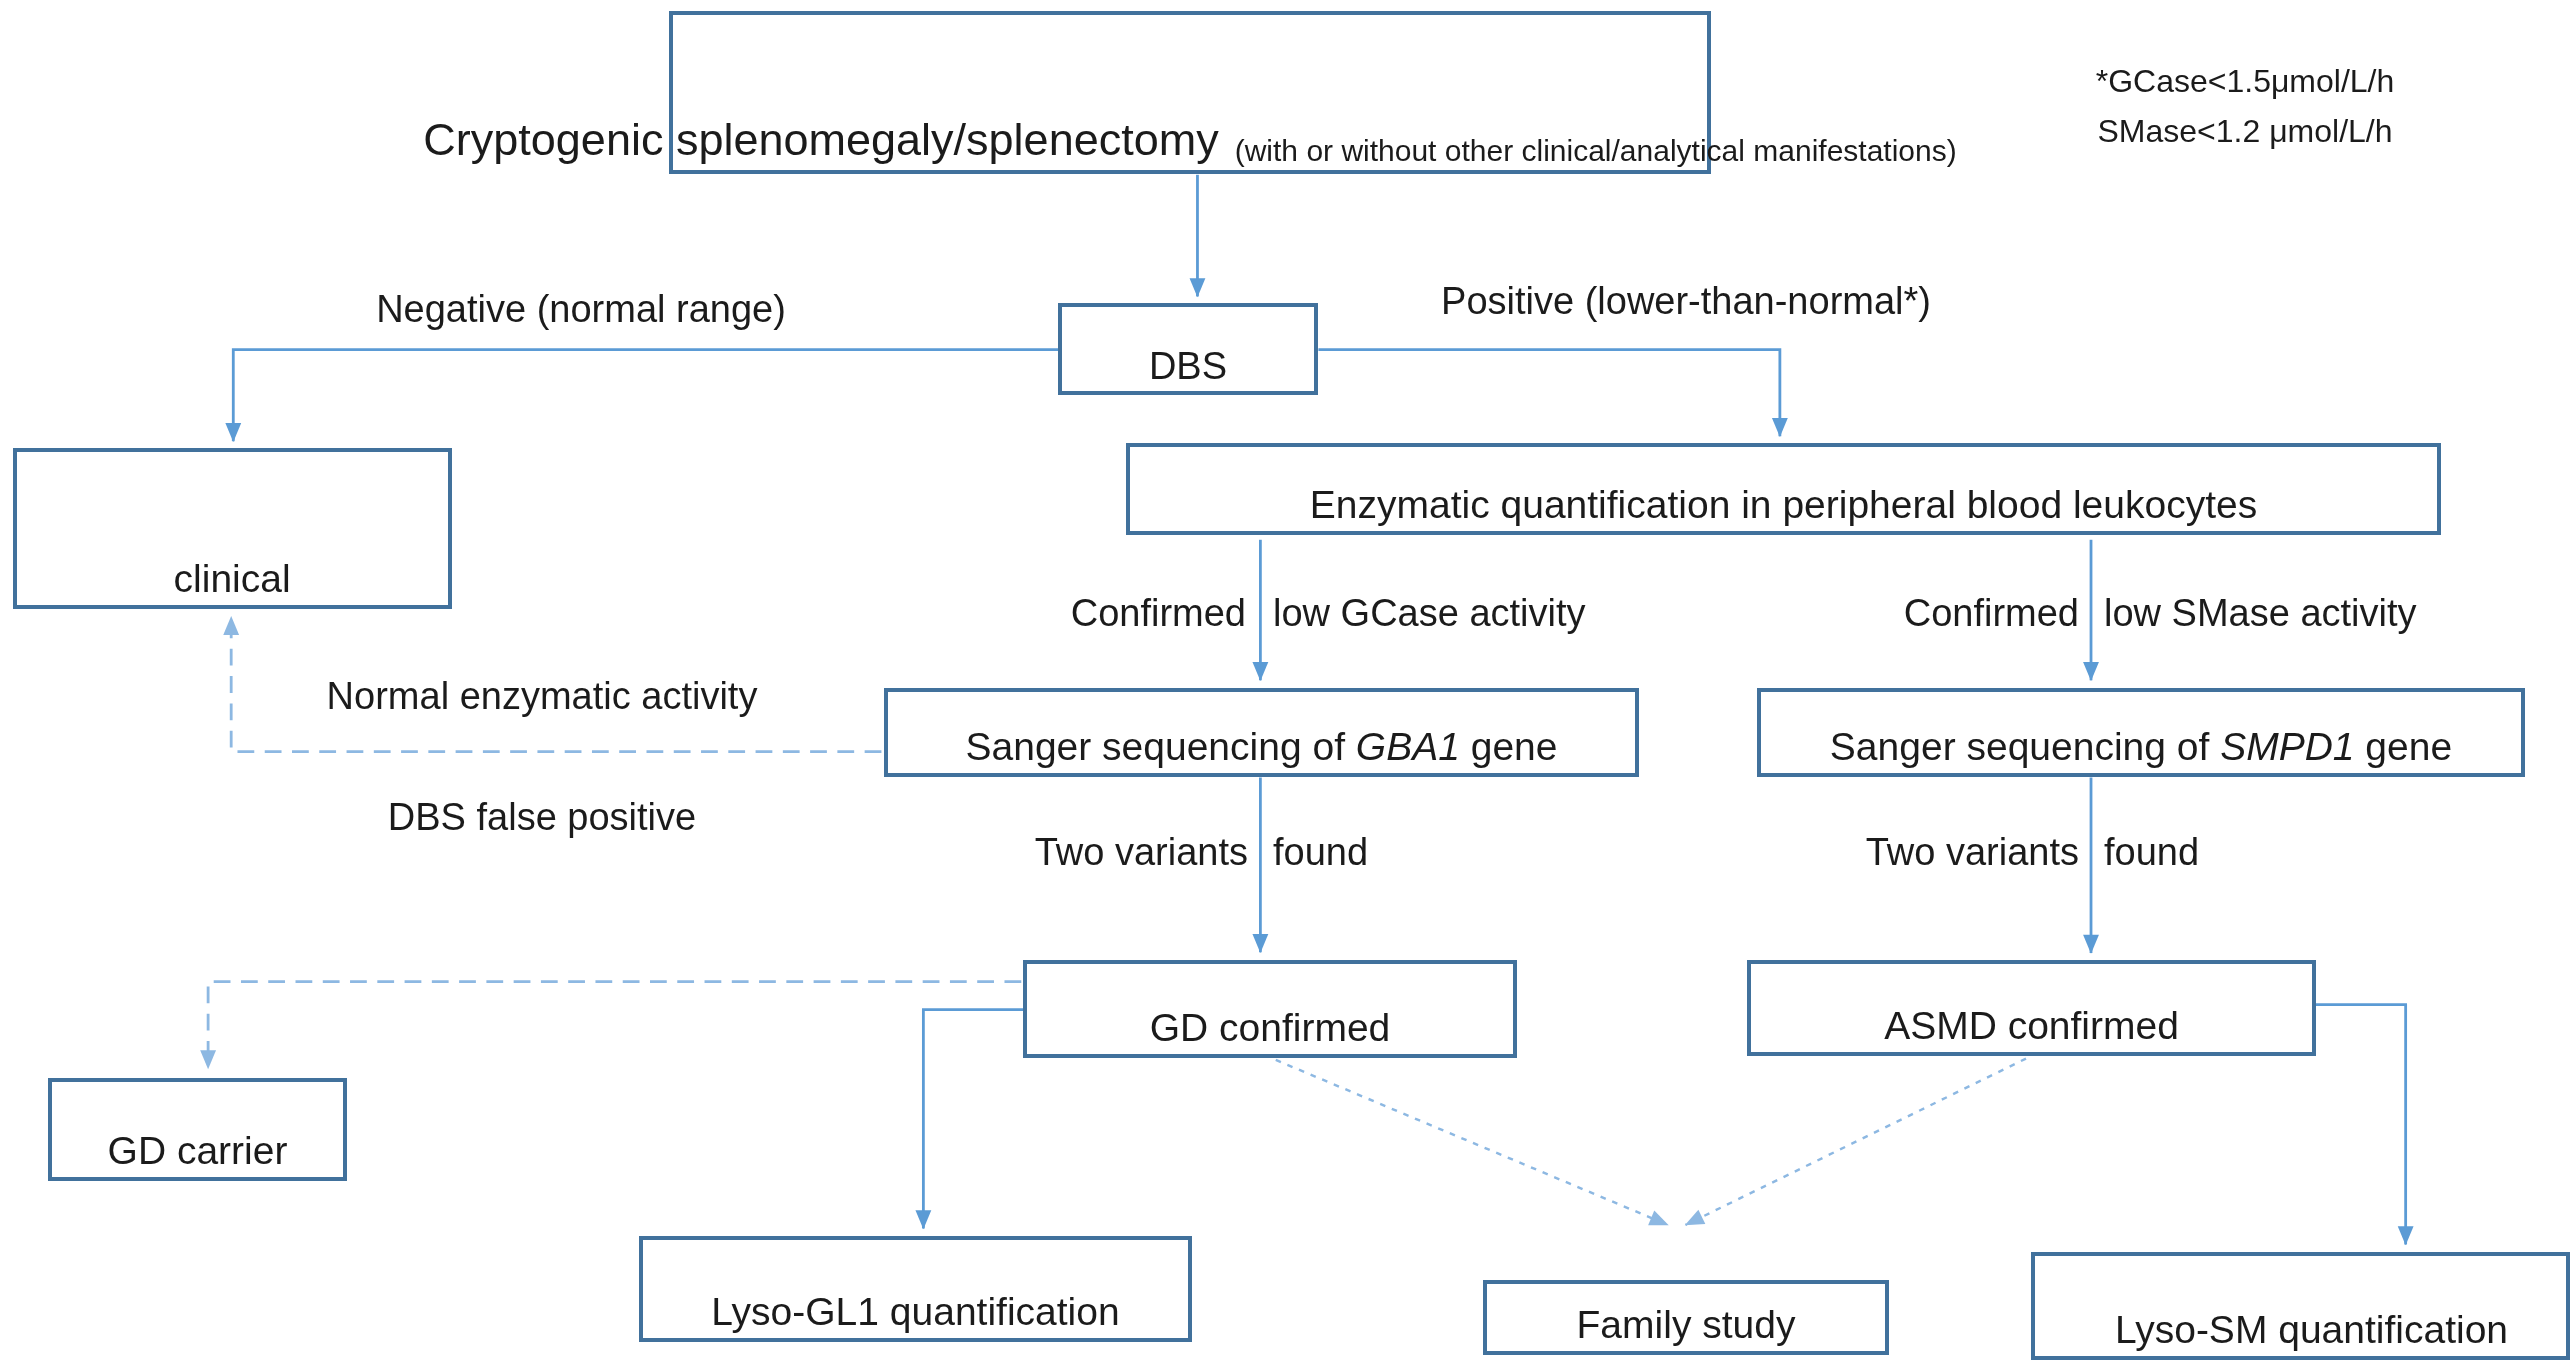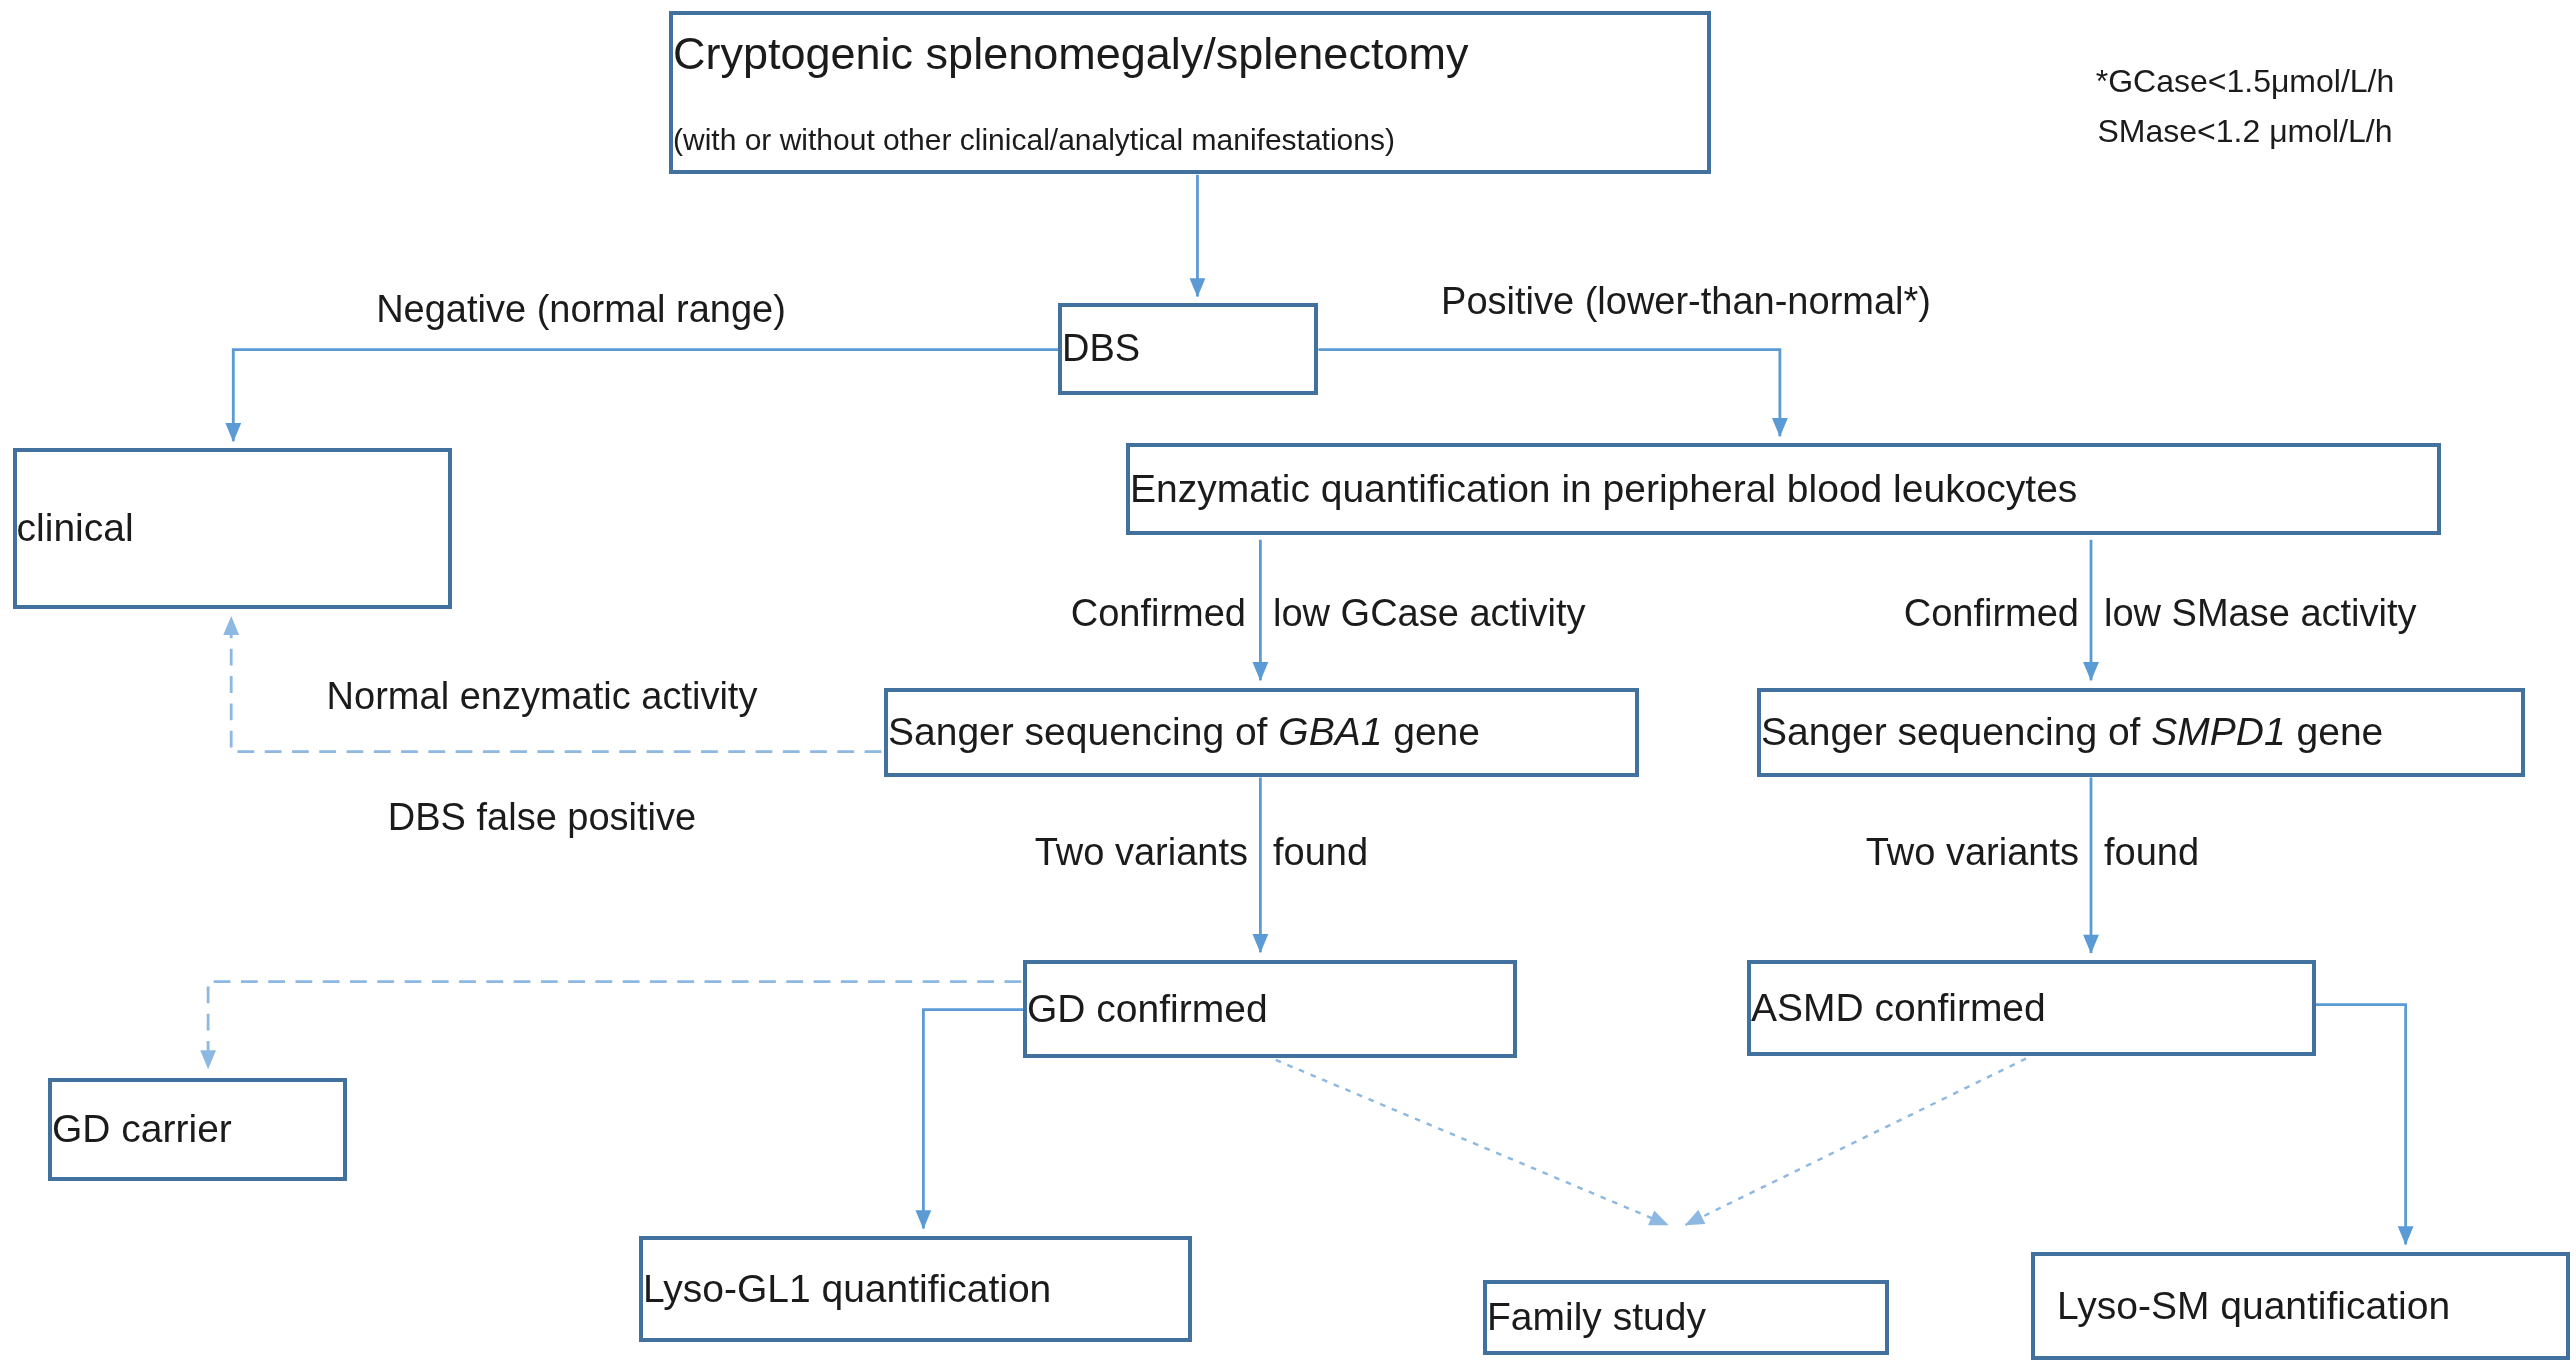--- a/index.html
+++ b/index.html
@@ -21,21 +21,21 @@
   #edges{position:absolute;left:0;top:0;width:2576px;height:1369px;}
   .edge-solid{fill:none;stroke:var(--connector);stroke-width:4;}
   .edge-dashed{fill:none;stroke:var(--dashed);stroke-width:4;stroke-dasharray:24 15;}
   .edge-dotted{fill:none;stroke:var(--dashed);stroke-width:3.5;stroke-dasharray:8 10;}
   .arrow-solid{fill:var(--connector);}
   .arrow-dashed{fill:var(--dashed);}
   .box{
     position:absolute;
     border:4.9px solid var(--box-border);
     background:var(--background);
-    display:flex;flex-direction:column;align-items:flex-start;justify-content:center;
+    display:flex;flex-direction:row;align-items:flex-end;justify-content:center;
     text-align:center;
     font-size:39px;line-height:1.3;
     box-sizing:border-box;
     white-space:nowrap;
     gap:16px;
   }
   .box .gene{font-style:italic;}
   .node-title{font-size:45px;}
   .node-subtitle{font-size:30px;margin-top:20px;}
   .edge-label{

